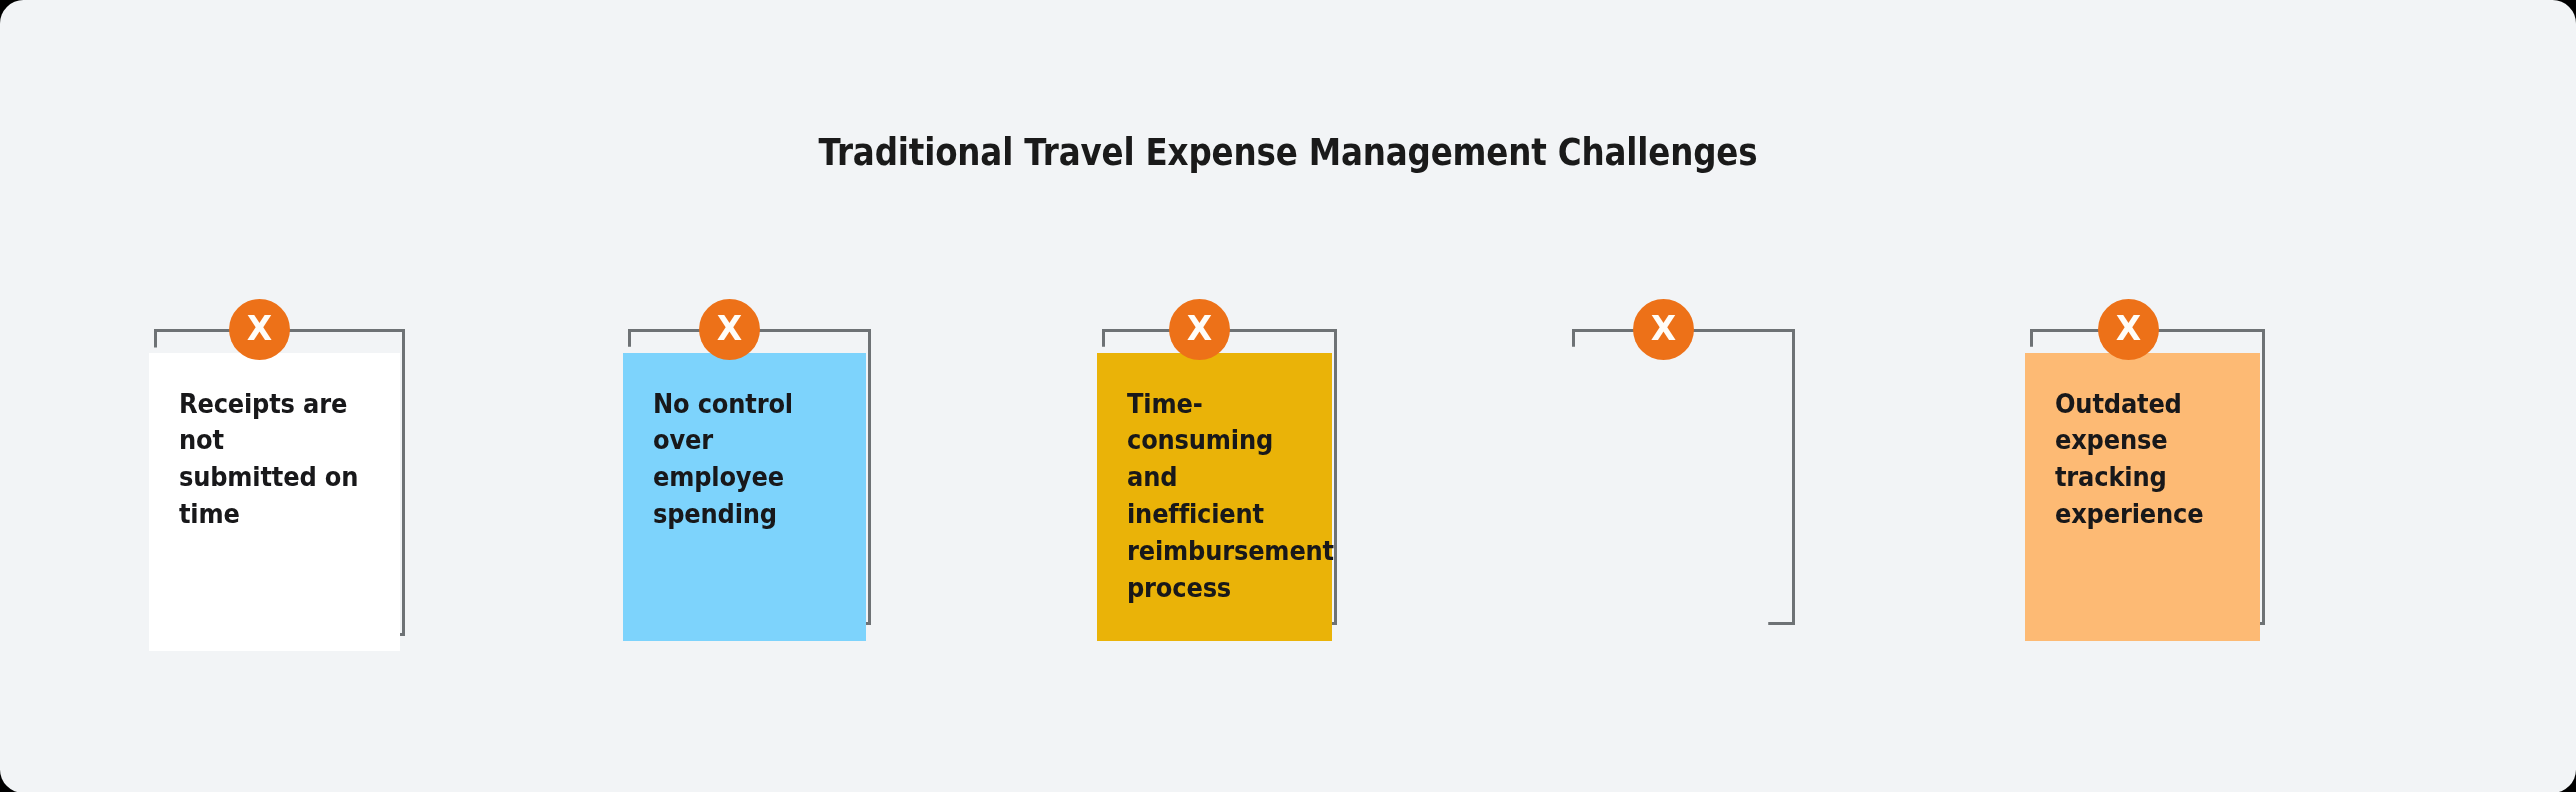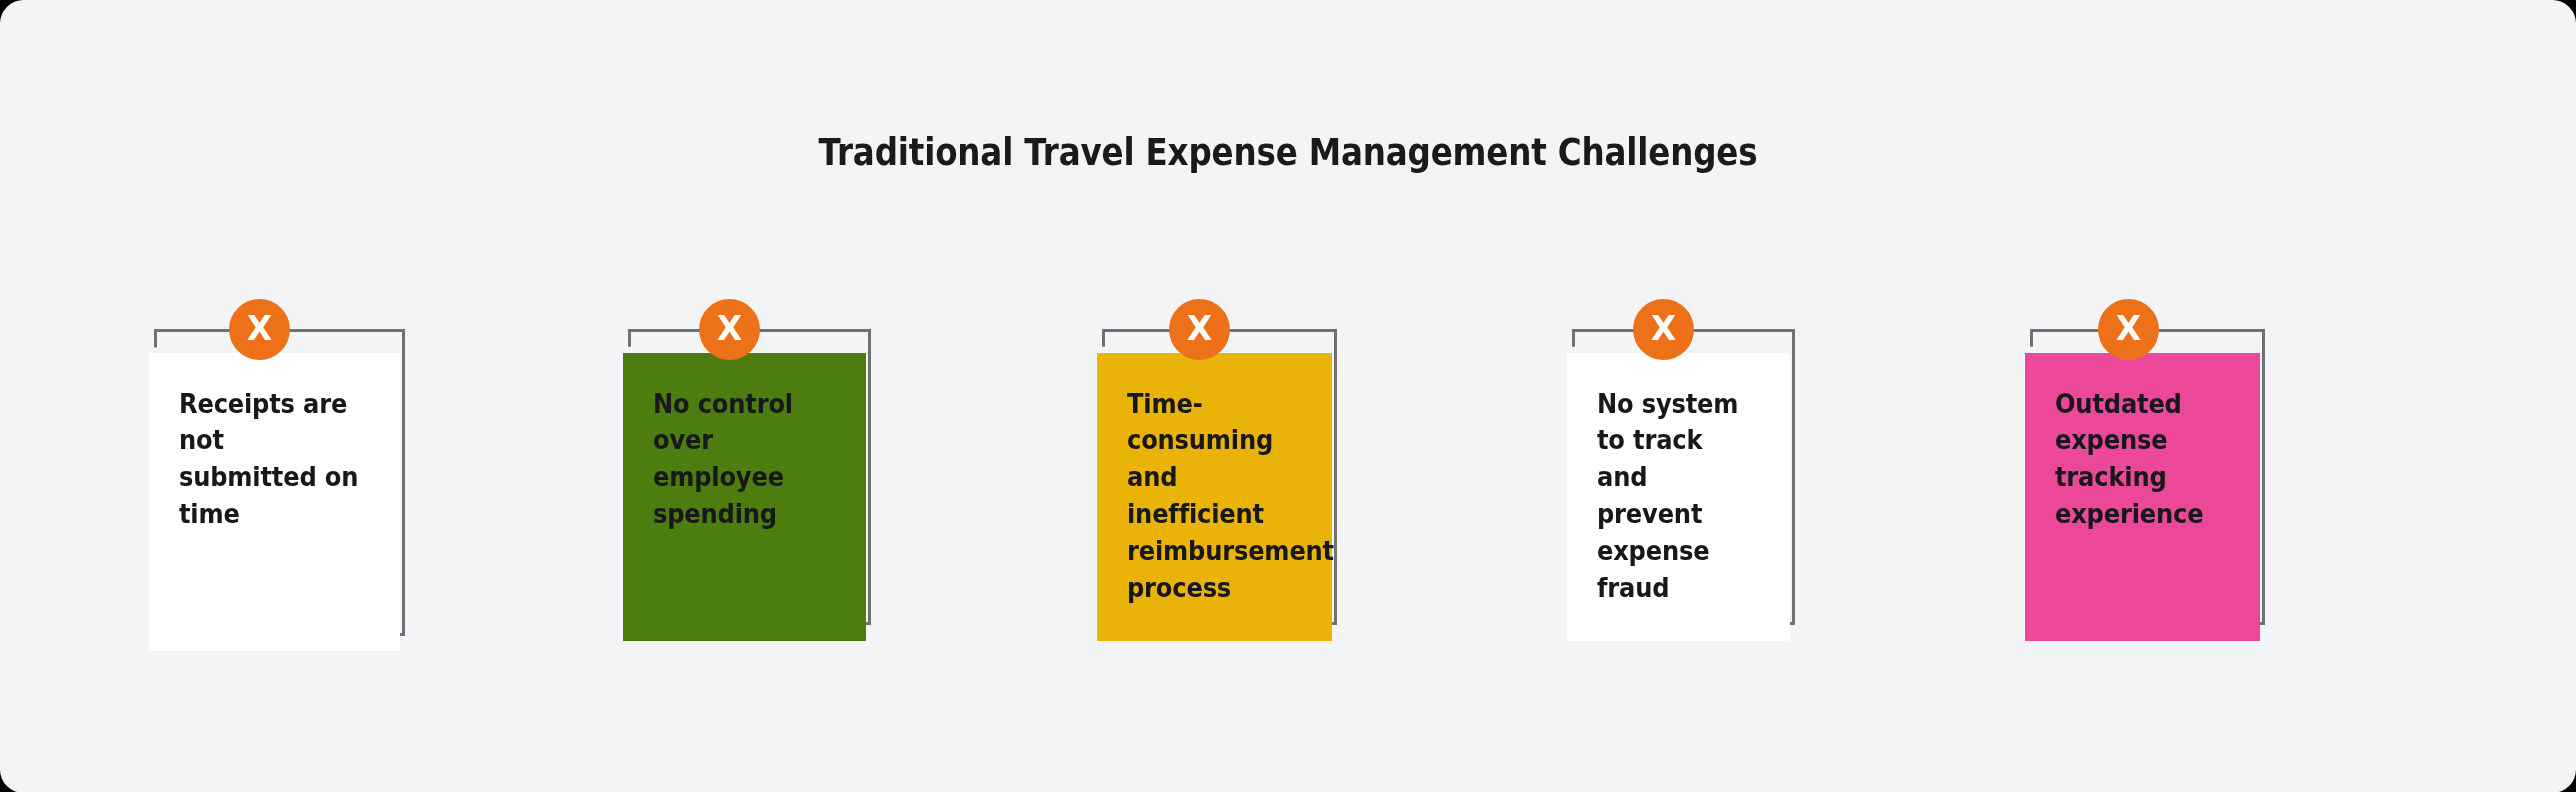--- a/index.html
+++ b/index.html
@@ -132,48 +132,45 @@
         <div class="card-frame" style="width: 251px; height: 307px; border-color: rgb(110, 114, 117);"></div>
         <div class="card-panel" style="width: 251px; height: 298px; background: rgb(255, 255, 255);">
           <div class="card-text" style="color: rgb(24, 24, 26);">Receipts are not submitted on time</div>
         </div>
         <div class="card-badge" style="left: 92px; background: rgb(237, 113, 24);">
           <span class="badge-x">X</span>
         </div>
       </div>
       <div class="challenge-card" style="left: 611px; width: 266px; height: 327px;">
         <div class="card-frame" style="width: 243px; height: 296px; border-color: rgb(110, 114, 117);"></div>
-        <div class="card-panel" style="width: 243px; height: 288px; background: #4d7c0f;">
+        <div class="card-panel" style="width: 243px; height: 288px; background: #7dd3fc;">
           <div class="card-text" style="color: rgb(24, 24, 26);">No control over employee spending</div>
         </div>
         <div class="card-badge" style="left: 88px; background: rgb(237, 113, 24);">
           <span class="badge-x">X</span>
         </div>
       </div>
       <div class="challenge-card" style="left: 1085px; width: 259px; height: 327px;">
         <div class="card-frame" style="width: 235px; height: 296px; border-color: rgb(110, 114, 117);"></div>
         <div class="card-panel" style="width: 235px; height: 288px; background: #eab308;">
           <div class="card-text" style="color: rgb(24, 24, 26);">Time-consuming and inefficient reimbursement process</div>
         </div>
         <div class="card-badge" style="left: 84px; background: rgb(237, 113, 24);">
           <span class="badge-x">X</span>
         </div>
       </div>
       <div class="challenge-card" style="left: 1555px; width: 247px; height: 327px;">
         <div class="card-frame" style="width: 223px; height: 296px; border-color: rgb(110, 114, 117);"></div>
-        <div class="card-panel" style="width: 223px; height: 288px; background: rgb(255, 255, 255);">
-          <div class="card-text" style="color: rgb(24, 24, 26);">No system to track and prevent expense fraud</div>
-        </div>
         <div class="card-badge" style="left: 78px; background: rgb(237, 113, 24);">
           <span class="badge-x">X</span>
         </div>
       </div>
       <div class="challenge-card" style="left: 2013px; width: 259px; height: 327px;">
         <div class="card-frame" style="width: 235px; height: 296px; border-color: rgb(110, 114, 117);"></div>
-        <div class="card-panel" style="width: 235px; height: 288px; background: #ec4899;">
+        <div class="card-panel" style="width: 235px; height: 288px; background: #fdba74;">
           <div class="card-text" style="color: rgb(24, 24, 26);">Outdated expense tracking experience</div>
         </div>
         <div class="card-badge" style="left: 85px; background: rgb(237, 113, 24);">
           <span class="badge-x">X</span>
         </div>
       </div>
     </div>
 
 </div>
 

